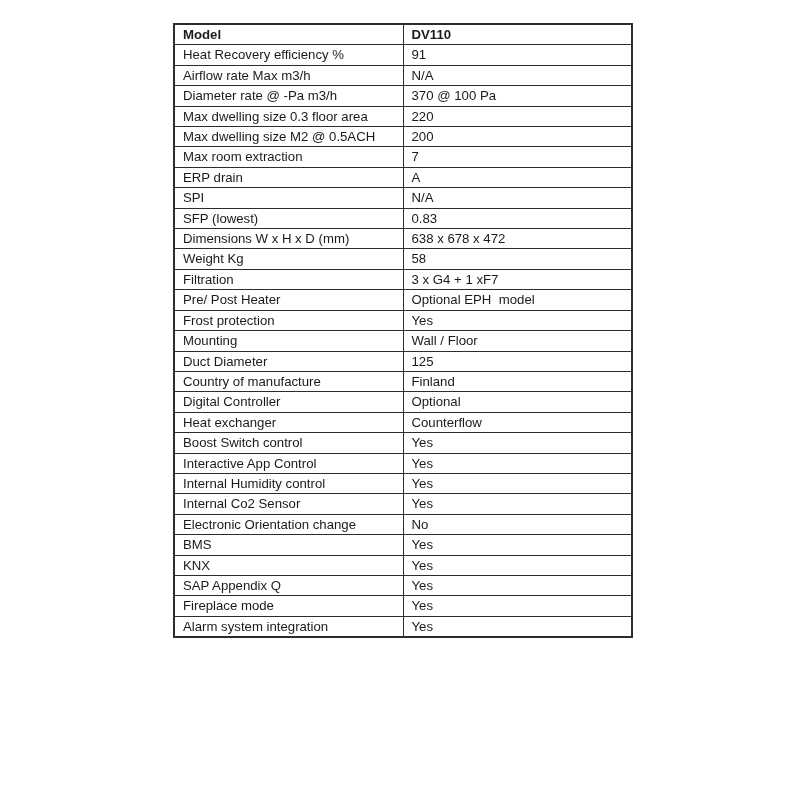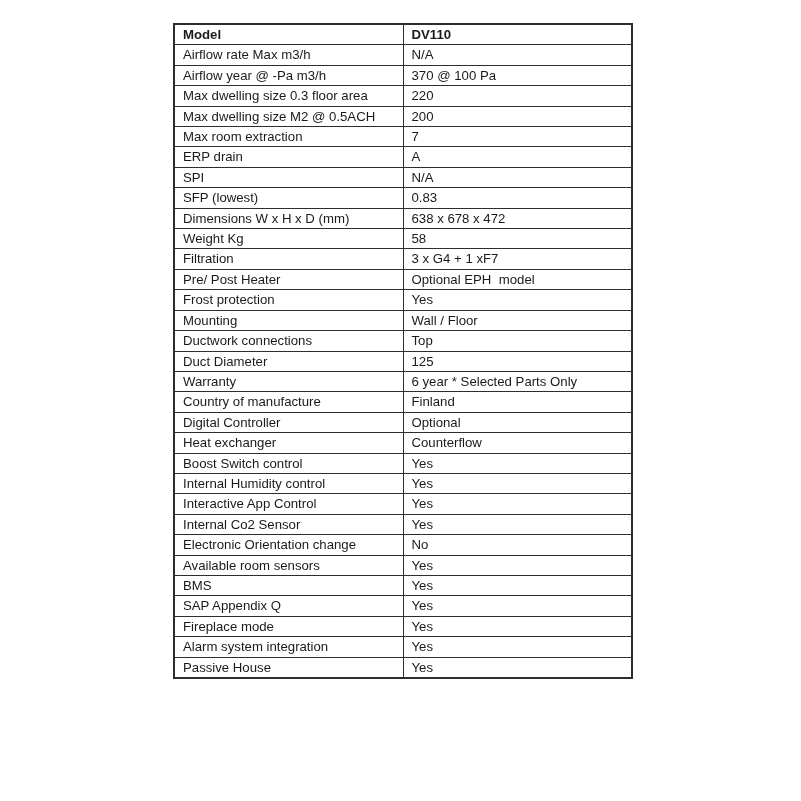--- a/index.html
+++ b/index.html
@@ -48,28 +48,32 @@
       <col class="col-label">
       <col class="col-value">
     </colgroup>
     <thead>
       <tr class="header-row">
         <th>Model</th>
         <th>DV110</th>
       </tr>
     </thead>
     <tbody id="spec-body">
+  <tr>
+    <td>Heat Recovery efficiency %</td>
+    <td>91</td>
+  </tr>
 
   <tr>
     <td>Airflow rate Max m3/h</td>
     <td>N/A</td>
   </tr>
 
   <tr>
-    <td>Airflow year @ -Pa m3/h</td>
+    <td>Diameter rate @ -Pa m3/h</td>
     <td>370 @ 100 Pa</td>
   </tr>
 
   <tr>
     <td>Max dwelling size 0.3 floor area</td>
     <td>220</td>
   </tr>
 
   <tr>
     <td>Max dwelling size M2 @ 0.5ACH</td>
@@ -121,35 +125,27 @@
     <td>Frost protection</td>
     <td>Yes</td>
   </tr>
 
 
   <tr>
     <td>Mounting</td>
     <td>Wall / Floor</td>
   </tr>
 
-  <tr>
-    <td>Ductwork connections</td>
-    <td>Top</td>
-  </tr>
 
   <tr>
     <td>Duct Diameter</td>
     <td>125</td>
   </tr>
 
 
-  <tr>
-    <td>Warranty</td>
-    <td>6 year * Selected Parts Only</td>
-  </tr>
 
   <tr>
     <td>Country of manufacture</td>
     <td>Finland</td>
   </tr>
 
   <tr>
     <td>Digital Controller</td>
     <td>Optional</td>
   </tr>
@@ -158,64 +154,60 @@
     <td>Heat exchanger</td>
     <td>Counterflow</td>
   </tr>
 
   <tr>
     <td>Boost Switch control</td>
     <td>Yes</td>
   </tr>
 
   <tr>
+    <td>Interactive App Control</td>
+    <td>Yes</td>
+  </tr>
+
+  <tr>
     <td>Internal Humidity control</td>
-    <td>Yes</td>
-  </tr>
-
-  <tr>
-    <td>Interactive App Control</td>
     <td>Yes</td>
   </tr>
 
   <tr>
     <td>Internal Co2 Sensor</td>
     <td>Yes</td>
   </tr>
 
   <tr>
     <td>Electronic Orientation change</td>
     <td>No</td>
   </tr>
 
-  <tr>
-    <td>Available room sensors</td>
-    <td>Yes</td>
-  </tr>
 
   <tr>
     <td>BMS</td>
     <td>Yes</td>
   </tr>
 
+  <tr>
+    <td>KNX</td>
+    <td>Yes</td>
+  </tr>
 
   <tr>
     <td>SAP Appendix Q</td>
     <td>Yes</td>
   </tr>
 
   <tr>
     <td>Fireplace mode</td>
     <td>Yes</td>
   </tr>
 
   <tr>
     <td>Alarm system integration</td>
     <td>Yes</td>
   </tr>
 
-  <tr>
-    <td>Passive House</td>
-    <td>Yes</td>
-  </tr>
 </tbody>
   </table>
 </div>
 
 </body></html>

